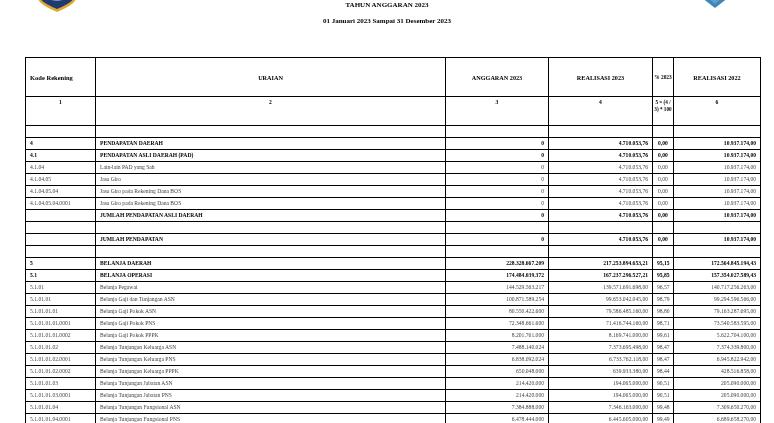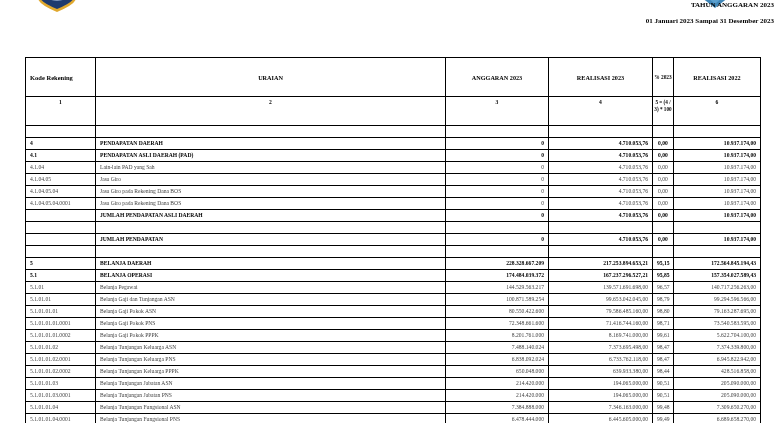--- a/index.html
+++ b/index.html
@@ -1,20 +1,20 @@
 <!DOCTYPE html>
 <html><head>
 <meta charset="utf-8">
 <style>
   html, body { margin:0; padding:0; background:#ffffff; }
   body { width:774px; height:423px; overflow:hidden; position:relative;
          font-family:"Liberation Serif","DejaVu Serif",serif; color:#000; }
   .logo-left { position:absolute; left:36px; top:-18px; width:42px; height:30px; }
   .logo-right { position:absolute; left:697px; top:-14px; width:36px; height:22px; }
-  .title { position:absolute; left:0; width:774px; text-align:right; font-weight:bold; font-size:7px; }
+  .title { position:absolute; left:0; width:774px; text-align:center; font-weight:bold; font-size:7px; }
   .t1 { top:1px; }
   .t2 { top:17px; }
   table { position:absolute; left:25px; top:57px; border-collapse:collapse; table-layout:fixed; width:735px; }
   td, th { border:1px solid #000; padding:0 4px; font-size:5.6px; line-height:11px; height:11px; white-space:nowrap; overflow:hidden; }
   th { font-weight:bold; text-align:center; }
   .hdr th { height:38px; font-size:6.2px; }
   .hdr th.kode { text-align:left; font-size:6.5px; }
   .nums td { font-weight:bold; text-align:center; vertical-align:top; height:26px; line-height:7px; padding-top:2px; }
   td.r { text-align:right; }
   td.c { text-align:center; }

